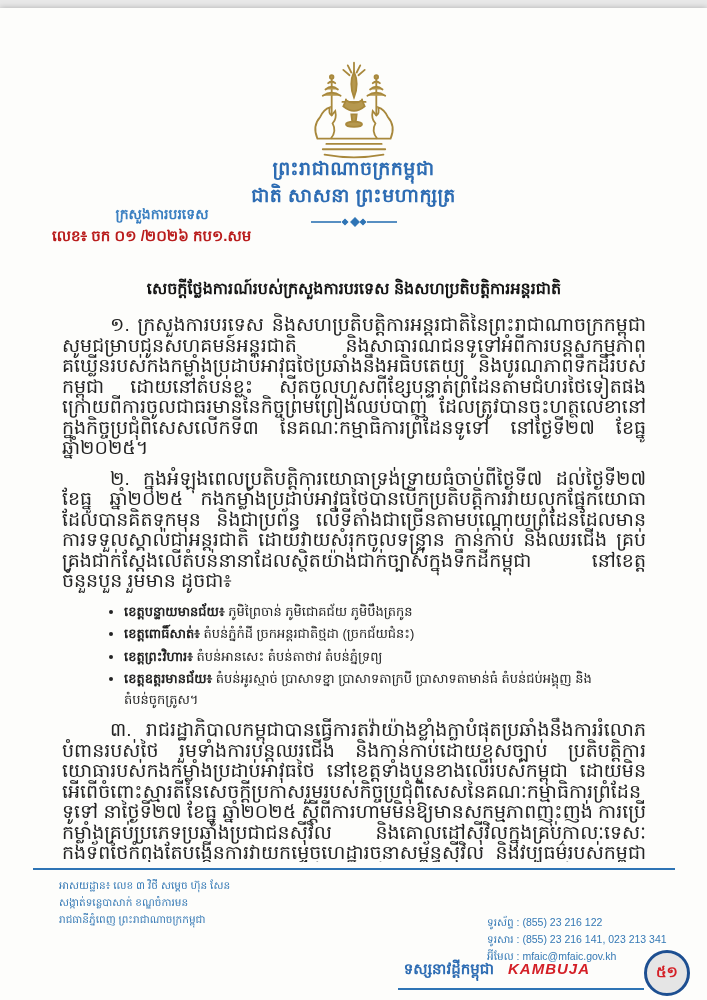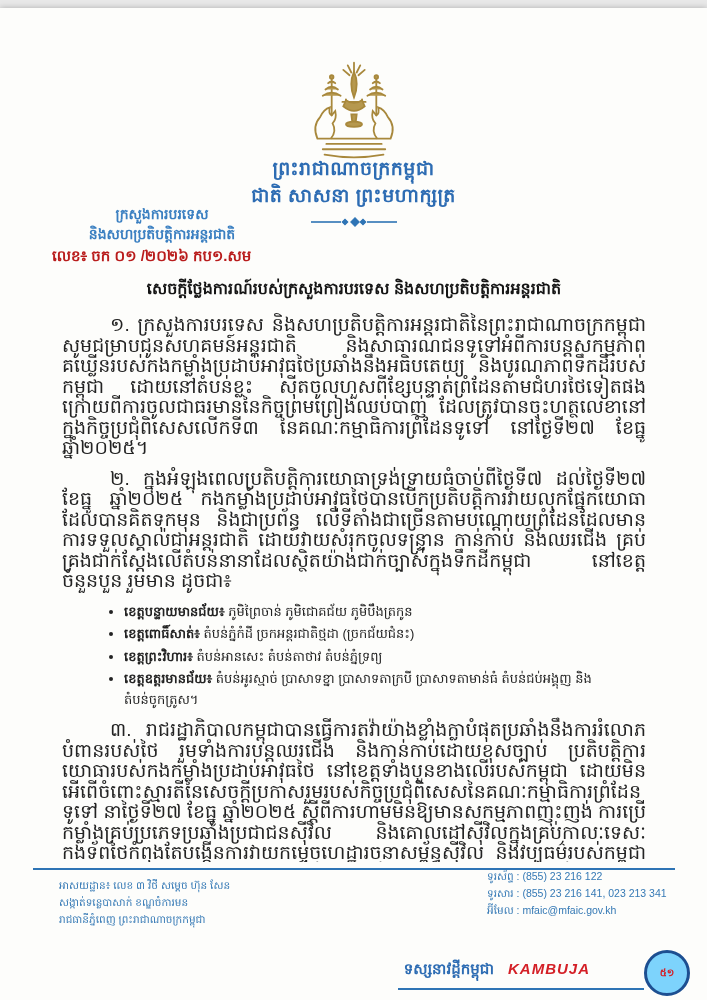--- a/index.html
+++ b/index.html
@@ -48,39 +48,39 @@
   ul.province-list .prov{font-weight:bold;}
   
   .footer-rule{
     position:absolute;top:860px;left:33px;width:642px;height:0;
     border-top:2px solid #2e74b5;
   }
   .footer-col{
     position:absolute;color:#3579b5;font-size:10.5px;line-height:17px;
   }
   .footer-left{top:869px;left:59px;}
-  .footer-right{top:860px;left:487px;}
+  .footer-right{top:906px;left:487px;}
   
   .banner{
     position:absolute;top:942px;right:17px;
     display:flex;align-items:center;gap:48px;
   }
   .banner-text{
     display:flex;align-items:baseline;gap:14px;
     border-bottom:2px solid #2e74b5;
     padding:2px 54px 7px 6px;margin-right:-48px;
   }
   .banner-kh{color:#2d6cb3;font-size:15px;font-weight:bold;}
   .banner-latin{color:#d42027;font-size:15px;font-weight:bold;font-style:italic;letter-spacing:1px;}
   .page-badge{
     position:relative;z-index:2;
     width:40px;height:40px;border-radius:50%;
-    background:#7dd3fc;border:3px solid #1d4f91;
+    background:#e5e5e5;border:3px solid #1d4f91;
     display:flex;align-items:center;justify-content:center;
-    color:#d42027;font-weight:bold;font-size:10px;
+    color:#d42027;font-weight:bold;font-size:15px;
   }
 </style>
 </head>
 <body>
 
 <div class="page">
 
   <div class="emblem">
     <svg width="116" height="100" viewBox="0 0 130 112">
       <g stroke="#a8883c" fill="none" stroke-width="2" stroke-linecap="round">
@@ -126,21 +126,20 @@
         <line x1="58" y1="5" x2="88" y2="5" stroke-width="1.6"></line>
         <rect x="34" y="3" width="4" height="4" transform="rotate(45 36 5)"></rect>
         <rect x="43" y="2" width="6" height="6" transform="rotate(45 46 5)"></rect>
         <rect x="52" y="3" width="4" height="4" transform="rotate(45 54 5)"></rect>
       </g>
     </svg>
   </div>
 
   <div class="ministry">
     <div class="m-center">ក្រសួងការបរទេស</div>
-    <div class="m-center">និងសហប្រតិបត្តិការអន្តរជាតិ</div>
     <div class="ref">លេខ៖ ចក ០១ /២០២៦ កប១.សម</div>
   </div>
 
   <div class="content">
     <div class="doc-title">
       <div>សេចក្ដីថ្លែងការណ៍របស់ក្រសួងការបរទេស និងសហប្រតិបត្តិការអន្តរជាតិ</div>
     </div>
 
     <p class="para">១. ក្រសួងការបរទេស និងសហប្រតិបត្តិការអន្តរជាតិនៃព្រះរាជាណាចក្រកម្ពុជា សូមជម្រាបជូនសហគមន៍អន្តរជាតិ និងសាធារណជនទូទៅអំពីការបន្តសកម្មភាពគឃ្លើនរបស់កងកម្លាំងប្រដាប់អាវុធថៃប្រឆាំងនឹងអធិបតេយ្យ និងបូរណភាពទឹកដីរបស់កម្ពុជា ដោយនៅតំបន់ខ្លះ ស៊ីតចូលហួសពីខ្សែបន្ទាត់ព្រំដែនតាមជំហរថៃទៀតផង ក្រោយពីការចូលជាធរមាននៃកិច្ចព្រមព្រៀងឈប់បាញ់ ដែលត្រូវបានចុះហត្ថលេខានៅក្នុងកិច្ចប្រជុំពិសេសលើកទី៣ នៃគណៈកម្មាធិការព្រំដែនទូទៅ នៅថ្ងៃទី២៧ ខែធ្នូ ឆ្នាំ២០២៥។</p>
 

